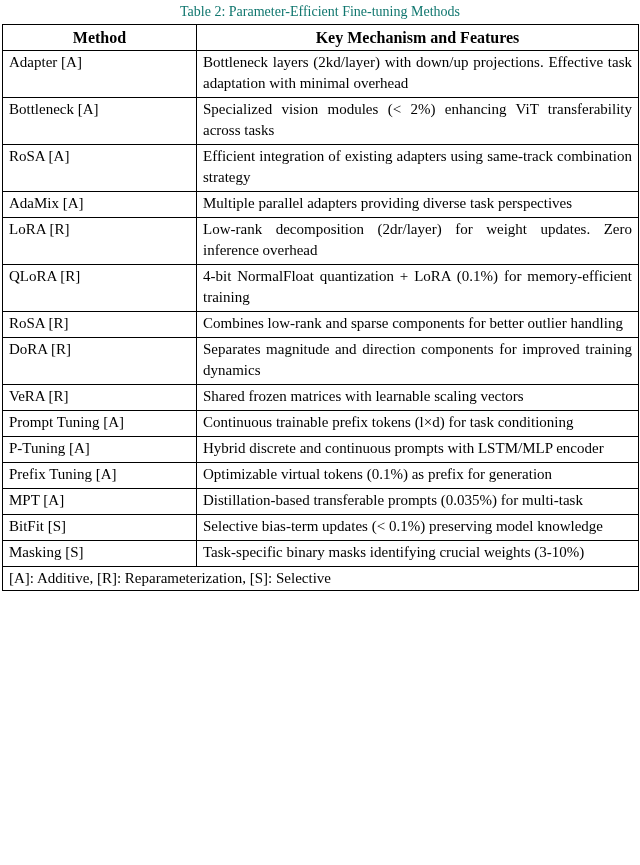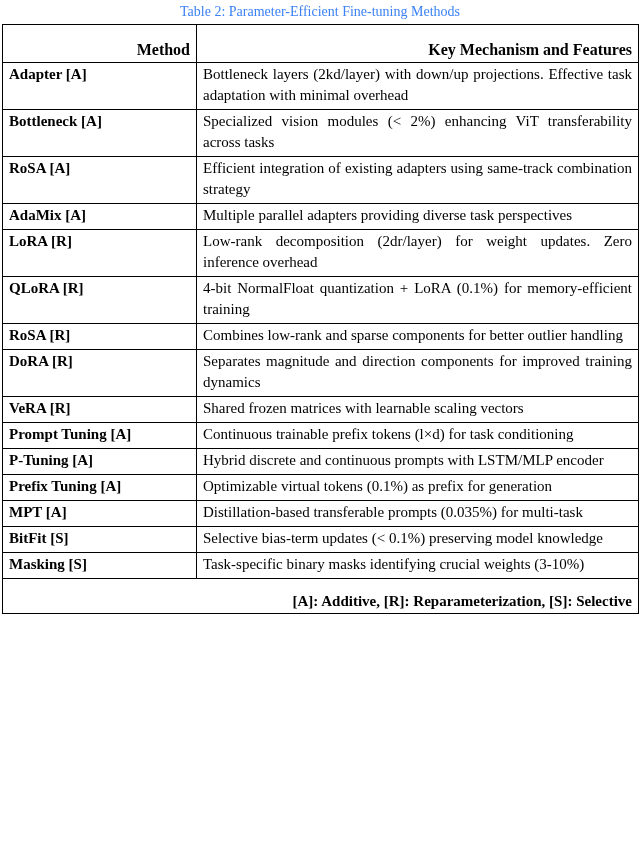--- a/index.html
+++ b/index.html
@@ -17,58 +17,56 @@
   .page {
     width: 640px;
     box-sizing: border-box;
     padding: 2px 2px 0 2px;
   }
   .caption {
     text-align: center;
     font-size: 14px;
     line-height: 18px;
     padding: 1px 0 3px 0;
-    color: #3b82f6;
+    color: #0f766e;
   }
   table.methods {
     border-collapse: collapse;
     width: 636px;
     table-layout: fixed;
   }
   table.methods th,
   table.methods td {
     border: 1px solid #000000;
     vertical-align: top;
     font-size: 15px;
     line-height: 21px;
     padding: 1px 6px 3px 6px;
   }
   table.methods th {
-    text-align: right;
+    text-align: center;
     font-weight: bold;
     font-size: 16px;
-    padding-top: 14px;
+    padding-top: 2px;
     padding-bottom: 2px;
   }
   col.method-col { width: 194px; }
   col.desc-col  { width: 442px; }
   td.method {
     white-space: nowrap;
     overflow: hidden;
-    font-weight: bold;
   }
   td.desc {
     text-align: justify;
   }
   tfoot td.footnote {
     font-size: 15px;
     line-height: 20px;
-    text-align: right;
-    padding: 12px 6px 2px 6px;
-    font-weight: bold;
+    text-align: left;
+    padding: 1px 6px 2px 6px;
   }
 </style>
 </head>
 <body>
 
 <div class="page">
   <div class="caption">Table 2: Parameter-Efficient Fine-tuning Methods</div>
 
   <table class="methods">
     <colgroup>

